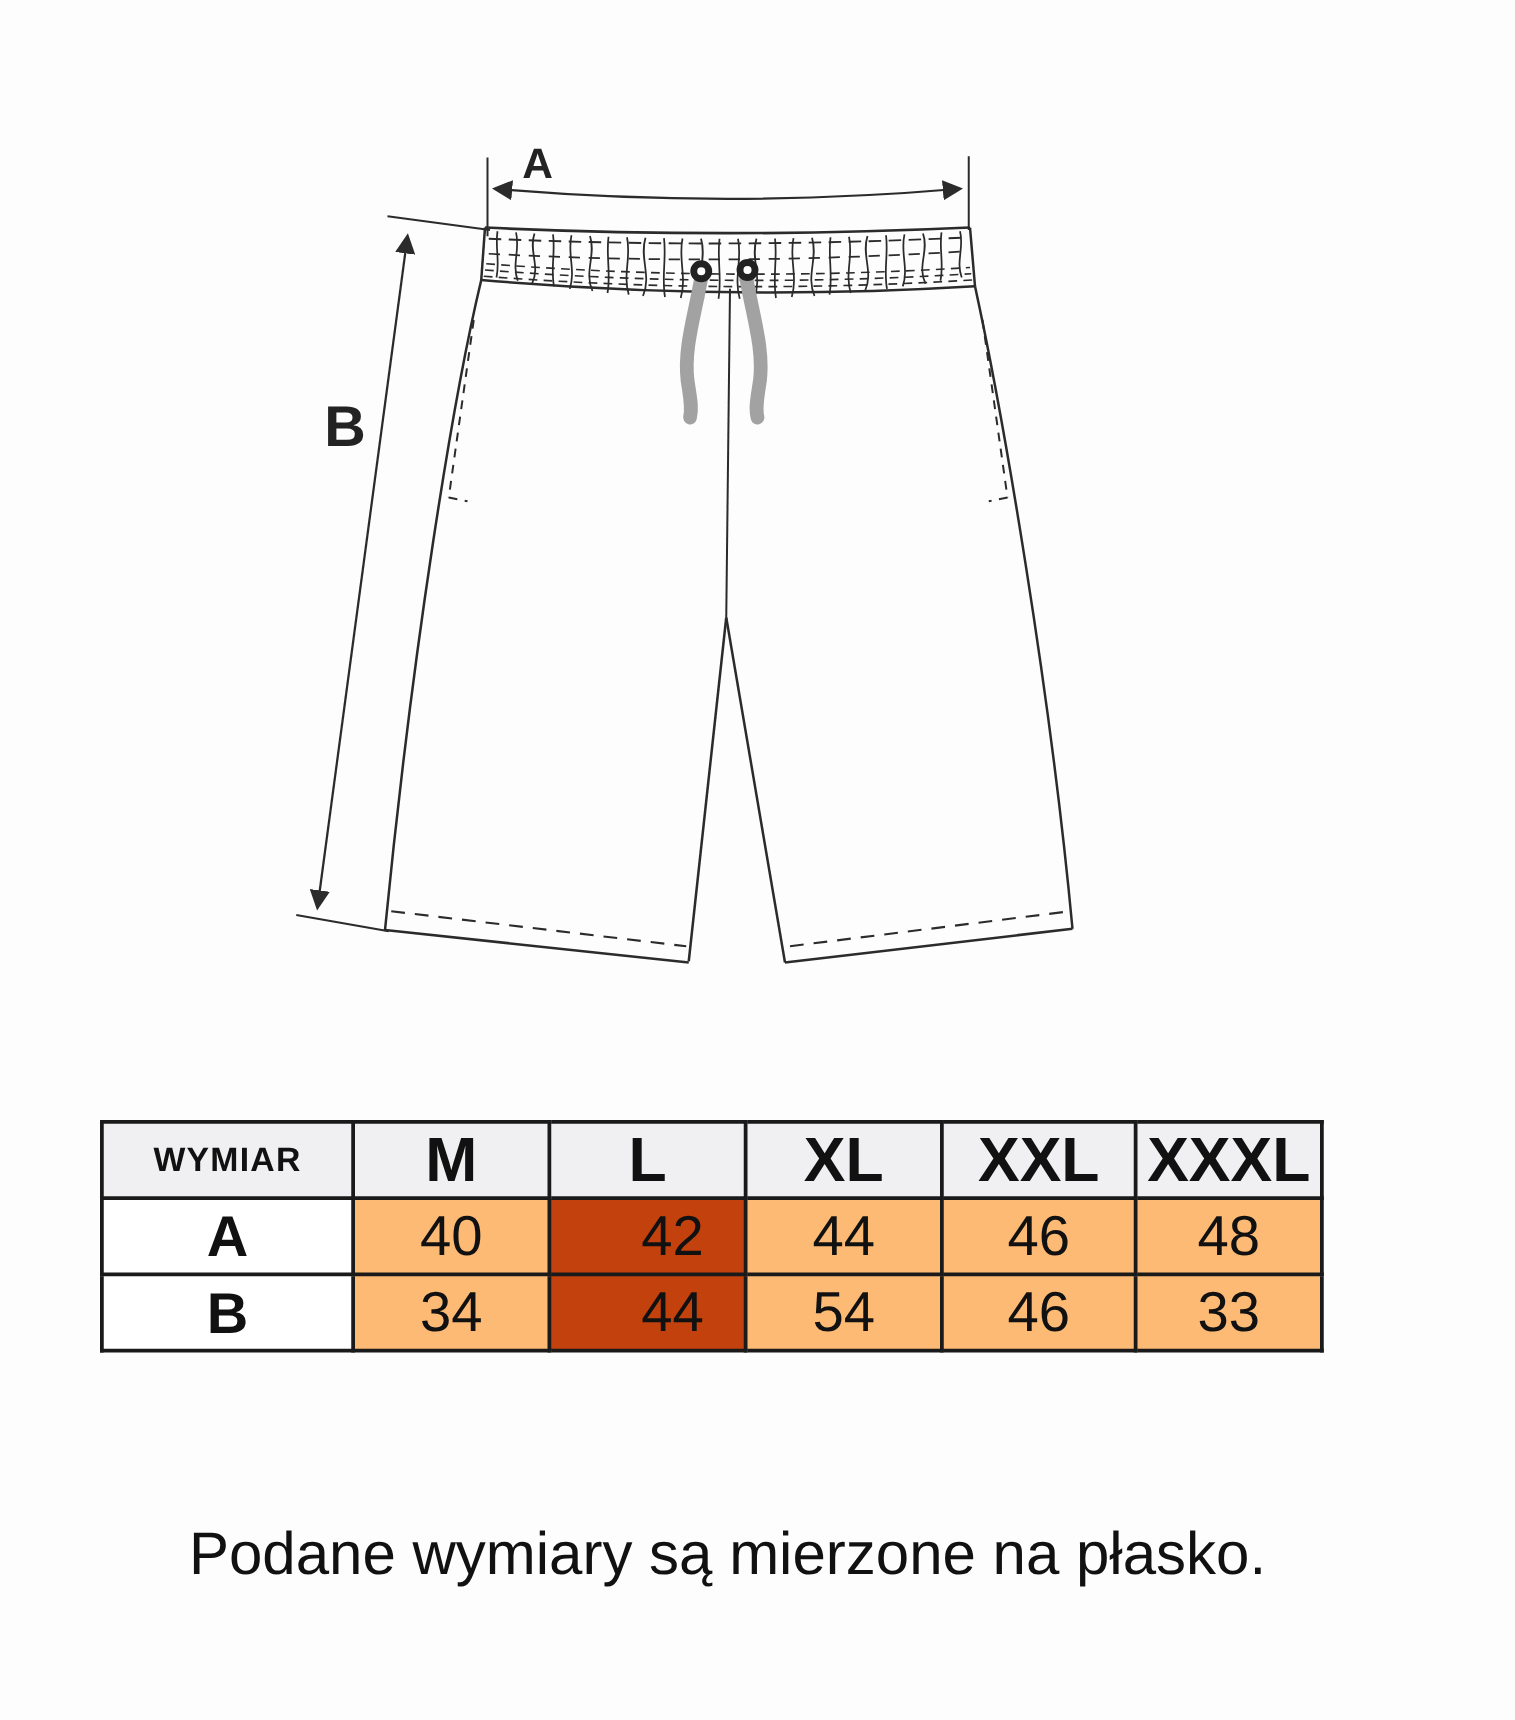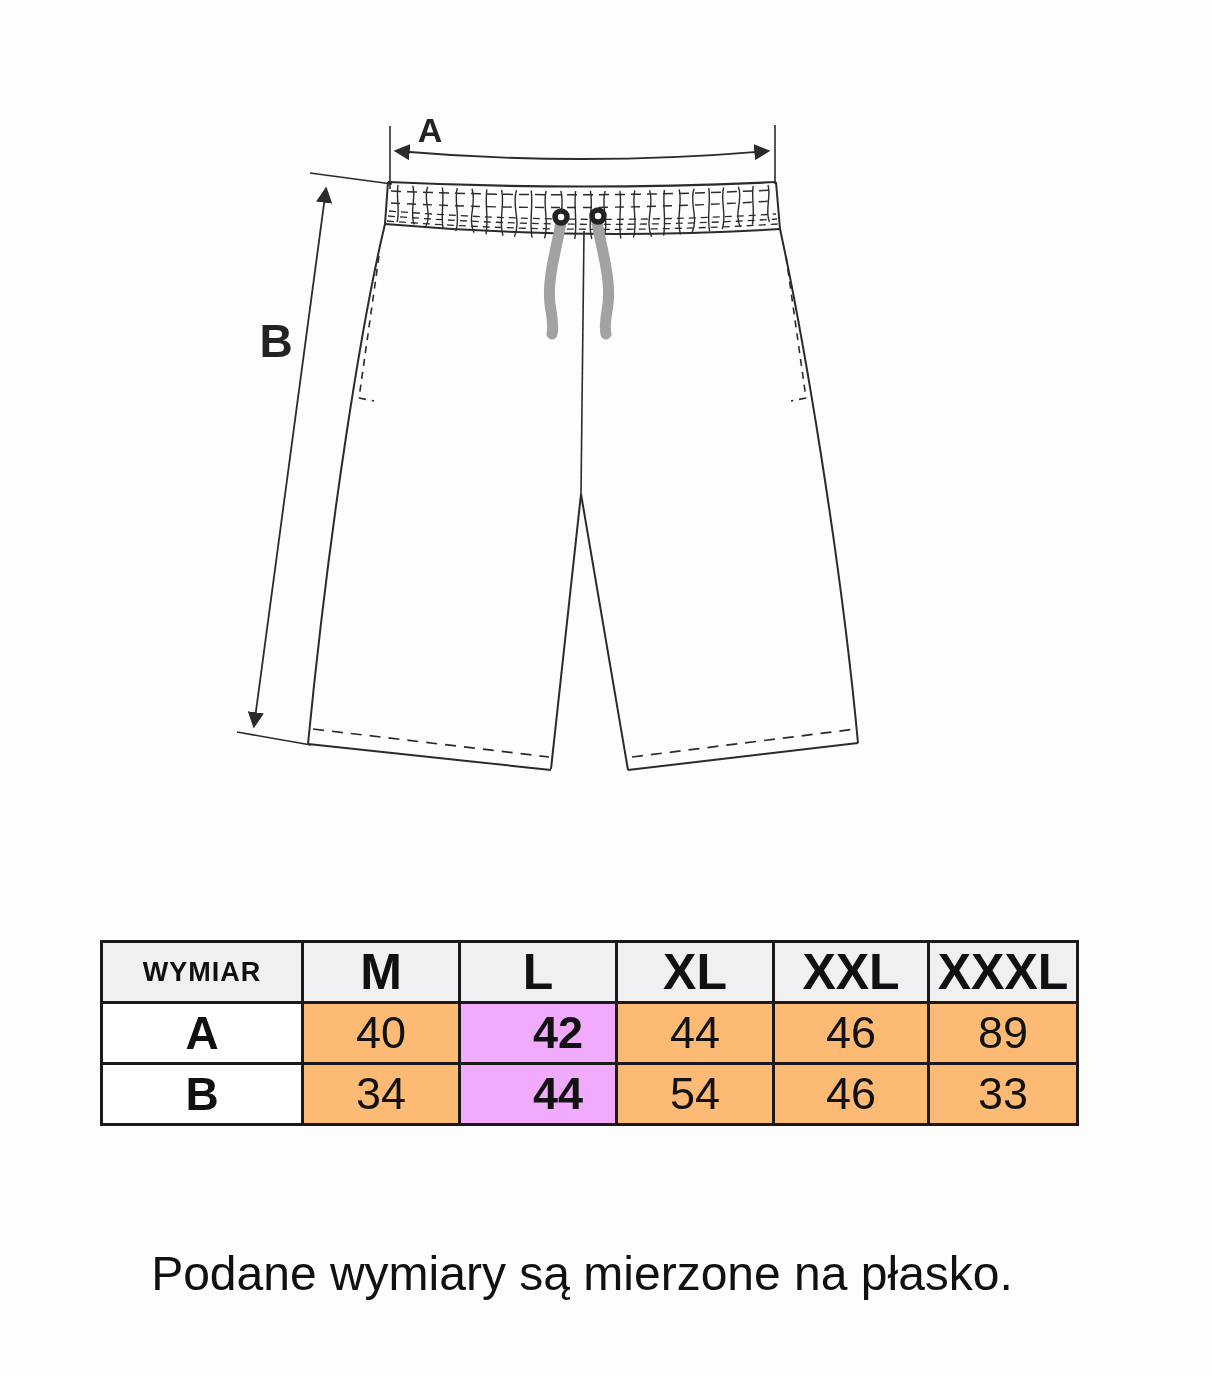--- a/index.html
+++ b/index.html
@@ -17,26 +17,25 @@
     top: 0;
     left: 0;
   }
   .dim-label {
     font-family: "Liberation Sans", sans-serif;
     font-weight: bold;
     fill: #232323;
   }
   table.size-table {
     position: absolute;
-    left: 100px;
+    left: 80px;
     top: 896px;
     border-collapse: collapse;
     table-layout: fixed;
     background: #fff;
-    margin-top: 44px;
   }
   .size-table th, .size-table td {
     border: 3px solid #1a1a1a;
     text-align: center;
     vertical-align: middle;
     height: 58px;
     padding: 0;
     font-family: "Liberation Sans", sans-serif;
   }
   .size-table th.corner {
@@ -53,27 +52,27 @@
   .size-table td.rowlabel {
     font-size: 46px;
     font-weight: bold;
   }
   .size-table td.val {
     font-size: 45px;
     font-weight: normal;
     background: #fdba74;
   }
   .size-table td.val.hl {
-    background: #f0abfc;
-    font-weight: bold;
+    background: #c2410c;
+    font-weight: normal;
     padding-left: 40px;
   }
   .caption {
     position: absolute;
-    top: 1246px;
+    top: 1216px;
     left: 0;
     width: 1164px;
     text-align: center;
     font-size: 48px;
     line-height: 56px;
     color: #111;
   }
 </style>
 </head>
 <body>
@@ -185,21 +184,21 @@
       <th class="size">XL</th>
       <th class="size">XXL</th>
       <th class="size">XXXL</th>
     </tr>
     <tr>
       <td class="rowlabel">A</td>
       <td class="val">40</td>
       <td class="val hl">42</td>
       <td class="val">44</td>
       <td class="val">46</td>
-      <td class="val">89</td>
+      <td class="val">48</td>
     </tr>
     <tr>
       <td class="rowlabel">B</td>
       <td class="val">34</td>
       <td class="val hl">44</td>
       <td class="val">54</td>
       <td class="val">46</td>
       <td class="val">33</td>
     </tr>
   </tbody>

